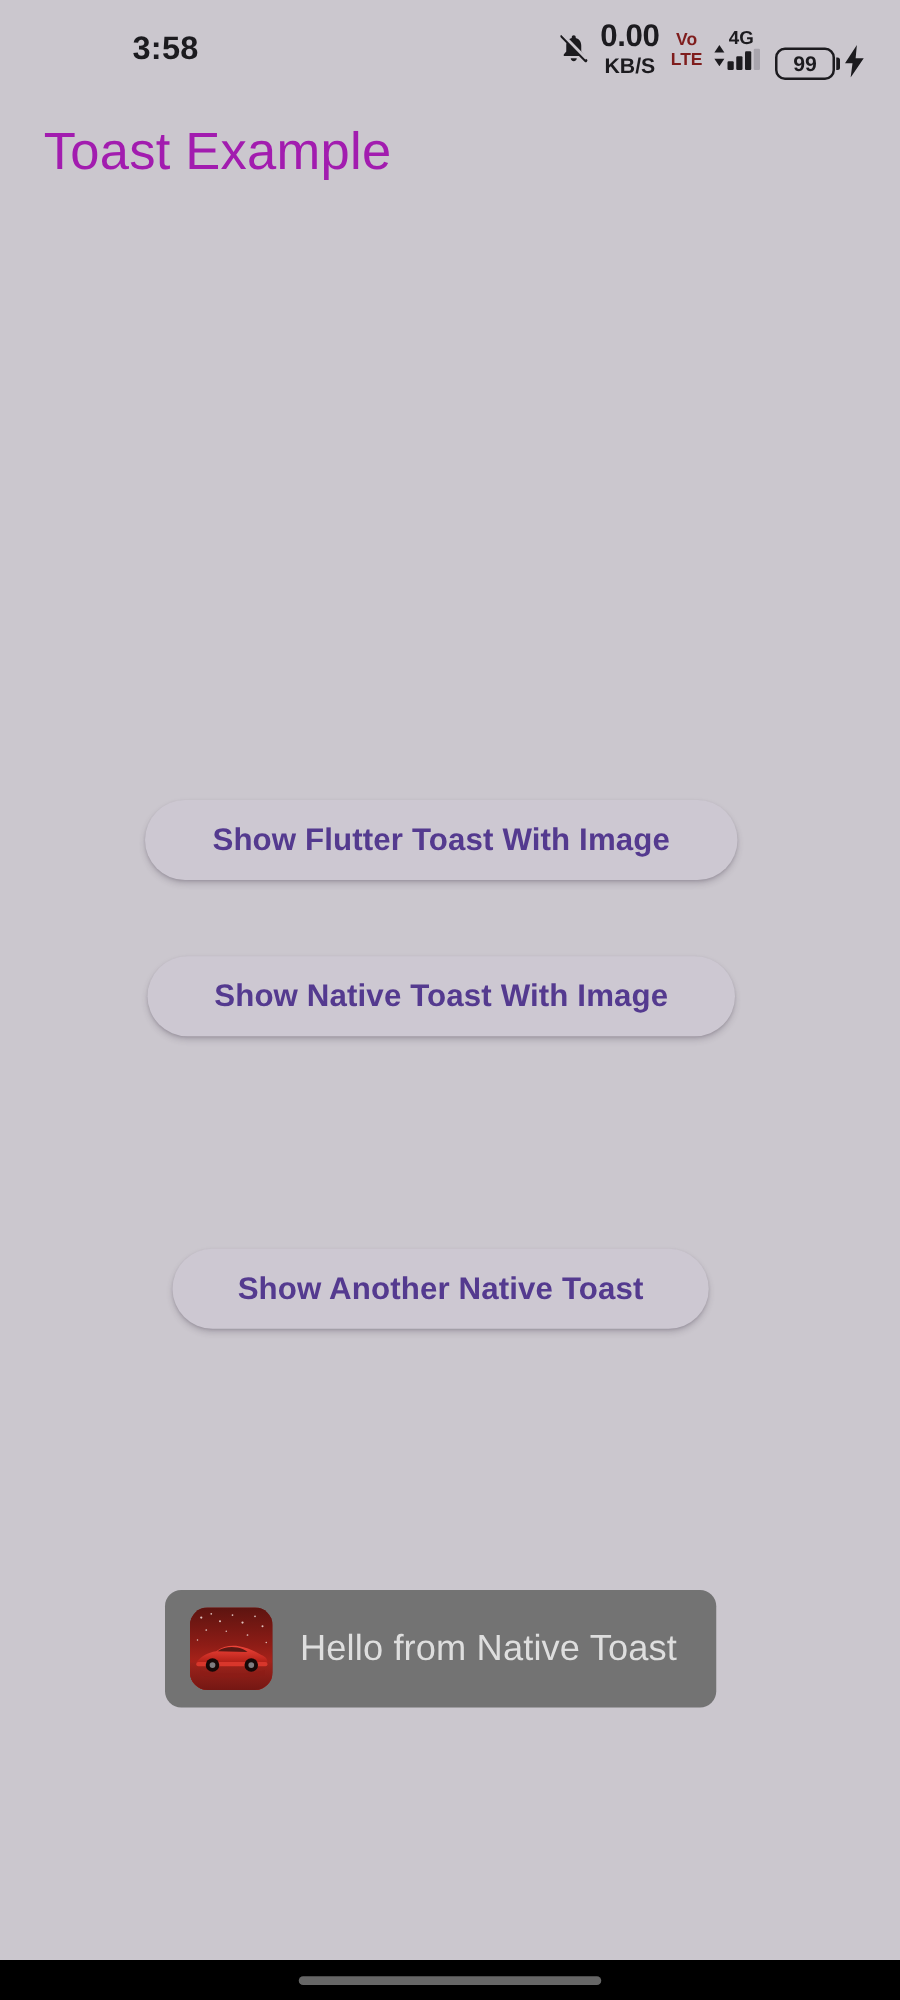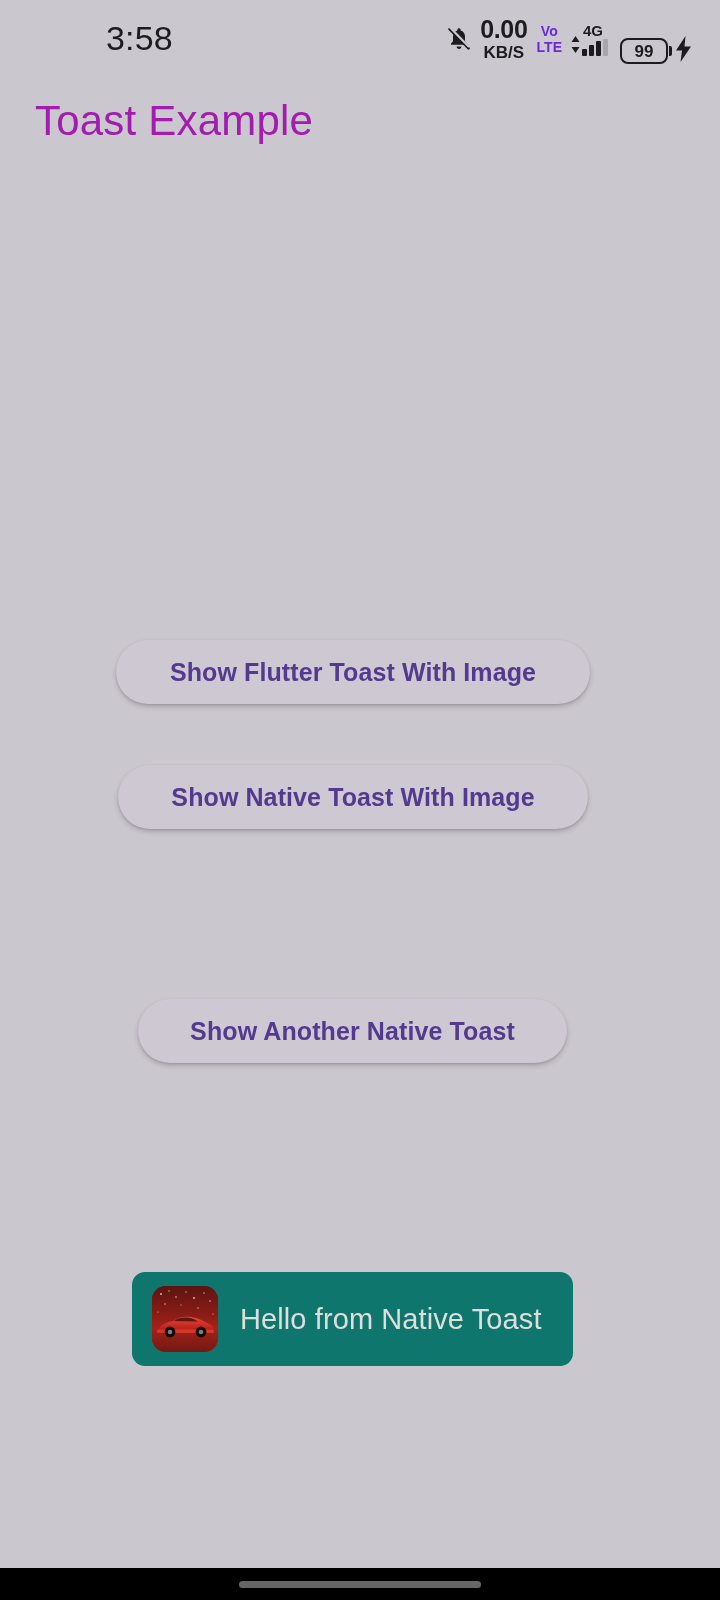--- a/index.html
+++ b/index.html
@@ -23,25 +23,26 @@
     position: absolute;
     top: 0; left: 0;
     width: 720px;
     height: 82px;
     display: flex;
     align-items: center;
     justify-content: space-between;
     padding: 0 28px 0 106px;
   }
   .status-time {
-    font-size: 34px;
+    font-size: 26px;
     color: #1c1b1f;
     letter-spacing: 0.2px;
     line-height: 1;
     margin-top: -6px;
+    font-weight: bold;
   }
   .status-right {
     display: flex;
     align-items: center;
     gap: 9px;
     margin-top: -4px;
   }
 
   .icon-mute { width: 24px; height: 26px; display:block; }
 
@@ -53,21 +54,21 @@
     color: #1c1b1f;
   }
   .net-speed .v { font-size: 25px; font-weight: 700; letter-spacing: -0.3px;}
   .net-speed .u { font-size: 17px; font-weight: 700; margin-top: 2px; }
 
   .volte {
     display: flex;
     flex-direction: column;
     align-items: center;
     line-height: 1;
-    color: #6d28d9;
+    color: #7f1d1d;
     font-weight: 700;
     font-size: 14px;
   }
   .volte .b { margin-top: 2px; }
 
   .signal-group {
     display: flex;
     align-items: flex-end;
     gap: 2px;
   }
@@ -154,21 +155,21 @@
   .btn-3 { left: 137px; top: 890px; width: 432px; height: 64px; }
   .btn-4 { left: 138px; top: 999px; width: 429px; height: 64px; }
 
   
   .toast {
     position: absolute;
     left: 132px;
     top: 1272px;
     width: 441px;
     height: 94px;
-    background: #0f766e;
+    background: #737373;
     border-radius: 13px;
     display: flex;
     align-items: center;
     padding-left: 20px;
   }
   .toast-thumb {
     width: 66px;
     height: 66px;
     border-radius: 14px;
     overflow: hidden;

